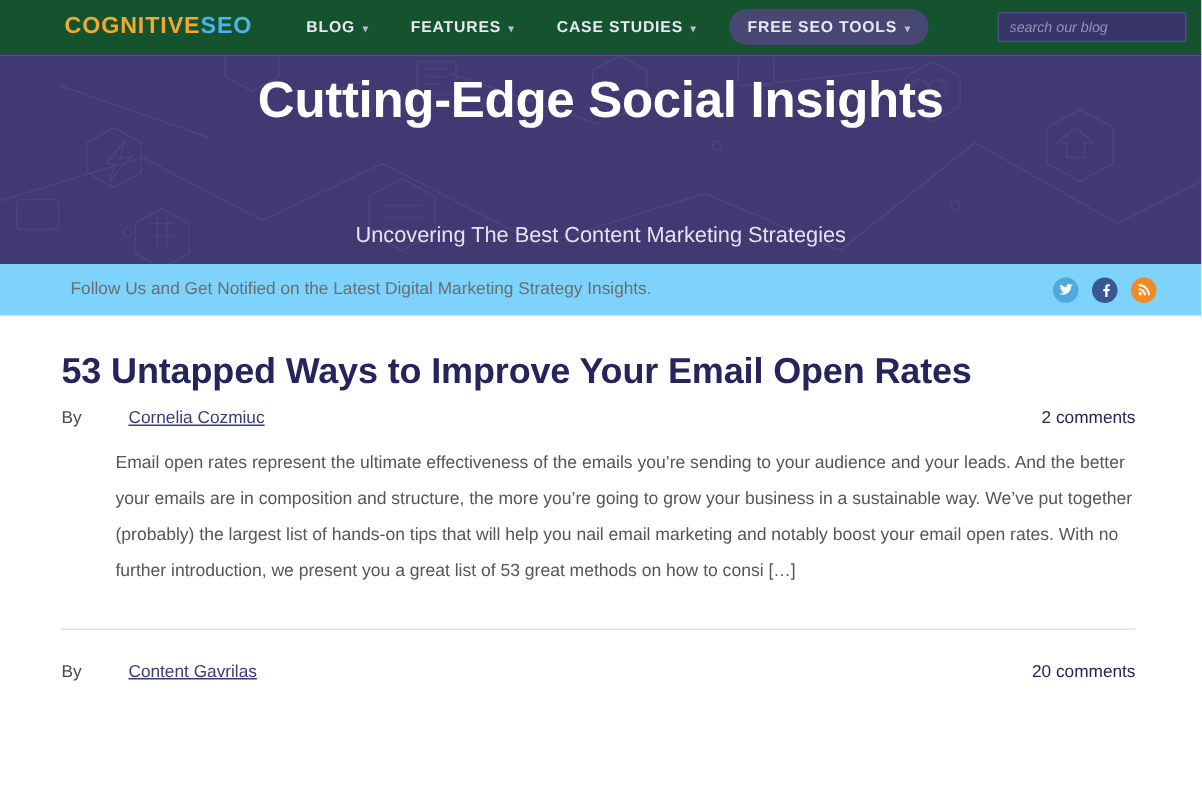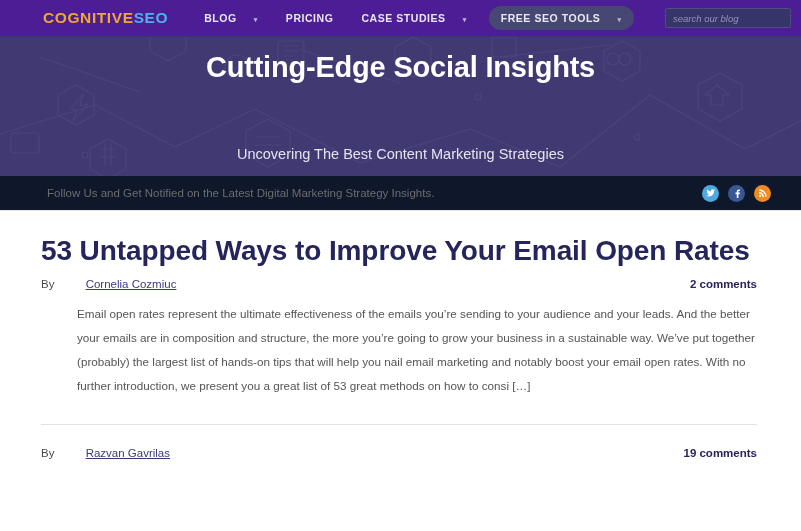--- a/index.html
+++ b/index.html
@@ -8,21 +8,21 @@
     width: 801px; height: 531px;
     overflow: hidden;
     background: #ffffff;
     font-family: "Liberation Sans", sans-serif;
   }
 
   
   .navbar {
     position: relative;
     height: 37px;
-    background: #4c1d95;
+    background: #14532d;
     border-bottom: 1px solid #3a3a68;
     display: flex;
     align-items: center;
     padding: 0 8px 0 0;
   }
   .logo {
     font-size: 15.5px;
     font-weight: bold;
     letter-spacing: 0.6px;
     margin-left: 43px;
@@ -36,21 +36,21 @@
   .nav-items { display: flex; align-items: center; flex: 1; }
   .nav-item {
     color: #e8e8f4;
     font-size: 10.5px;
     font-weight: bold;
     letter-spacing: 0.55px;
     padding: 6px 14px;
     white-space: nowrap;
     display: flex;
     align-items: center;
-    gap: 17px;
+    gap: 5px;
     cursor: pointer;
   }
   .nav-item.boxed {
     background: #474773;
     border-radius: 12px;
     padding: 6px 12px;
     margin-left: 8px;
     text-align: right;
   }
   .caret {
@@ -98,40 +98,40 @@
     justify-content: center;
   }
   .hero-pattern {
     position: absolute;
     inset: 0;
     opacity: 0.5;
   }
   .hero-title {
     position: relative;
     color: #ffffff;
-    font-size: 29px;
+    font-size: 34px;
     font-weight: bold;
     letter-spacing: -0.2px;
     text-align: center;
     margin-bottom: 18px;
     z-index: 2;
   }
   .hero-sub {
     position: relative;
     color: #e6e3f0;
     font-size: 14.5px;
     text-align: center;
     z-index: 2;
     margin-top: 44px;
   }
 
   
   .follow-bar {
     height: 35px;
-    background: #0f172a;
+    background: #7dd3fc;
     border-bottom: 1px solid #e6e6e6;
     display: flex;
     align-items: center;
     padding: 0 30px 0 47px;
   }
   .follow-text {
     font-size: 11.5px;
     color: #6d6d6d;
     flex: 1;
   }
@@ -152,21 +152,21 @@
   
   .content {
     padding: 22px 30px 0 41px;
     background: #ffffff;
     height: calc(531px - 37px - 139px - 36px);
     overflow: hidden;
   }
   .post { padding-bottom: 4px; }
   .post-title {
     color: #25255c;
-    font-size: 28px;
+    font-size: 24px;
     font-weight: bold;
     line-height: 1.28;
     letter-spacing: -0.1px;
     cursor: pointer;
     margin-bottom: 9px;
   }
   .meta-row {
     display: flex;
     align-items: baseline;
     justify-content: space-between;
@@ -175,21 +175,21 @@
   .byline { font-size: 11.5px; color: #4a4a4a; }
   .byline a {
     color: #3a3a7a;
     text-decoration: underline;
     cursor: pointer;
     padding-left: 28px;
   }
   .comments {
     font-size: 11.5px;
     color: #25255c;
-    font-weight: bold;
+    font-weight: normal;
     cursor: pointer;
     padding-right: 14px;
   }
   .excerpt {
     font-size: 11.7px;
     color: #555555;
     line-height: 2.05;
     max-width: 728px;
     margin-left: 36px;
   }
@@ -206,21 +206,22 @@
   <div class="logo">
     <span class="part-a">COGNITIVE</span><span class="part-b">SEO</span>
   </div>
 
   <div class="nav-items">
     <div class="nav-item">
       <span>BLOG</span>
       <span class="caret">▾</span>
     </div>
     <div class="nav-item">
-      <span>PRICING</span>
+      <span>FEATURES</span>
+      <span class="caret">▾</span>
     </div>
     <div class="nav-item">
       <span>CASE STUDIES</span>
       <span class="caret">▾</span>
     </div>
     <div class="nav-item boxed">
       <span>FREE SEO TOOLS</span>
       <span class="caret">▾</span>
     </div>
   </div>
@@ -308,19 +309,19 @@
     </div>
     <div class="excerpt">Email open rates represent the ultimate effectiveness of the emails you’re sending to your audience and your leads. And the better your emails are in composition and structure, the more you’re going to grow your business in a sustainable way. We’ve put together (probably) the largest list of hands-on tips that will help you nail email marketing and notably boost your email open rates.   With no further introduction, we present you a great list of 53 great methods on how to consi […]</div>
   </div>
 
   <div class="divider"></div>
 
   <div class="post post-2">
     <div class="meta-row">
       <div class="byline">
         <span>By</span>
-        <a>Razvan Gavrilas</a>
+        <a>Content Gavrilas</a>
       </div>
-      <div class="comments">19 comments</div>
+      <div class="comments">20 comments</div>
     </div>
   </div>
 
 </div>
 
 </body></html>

